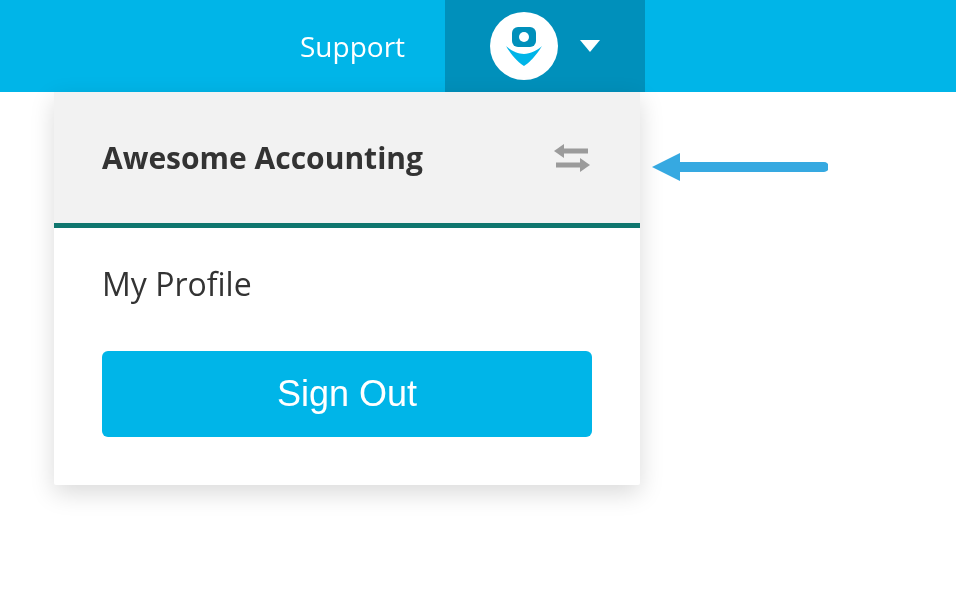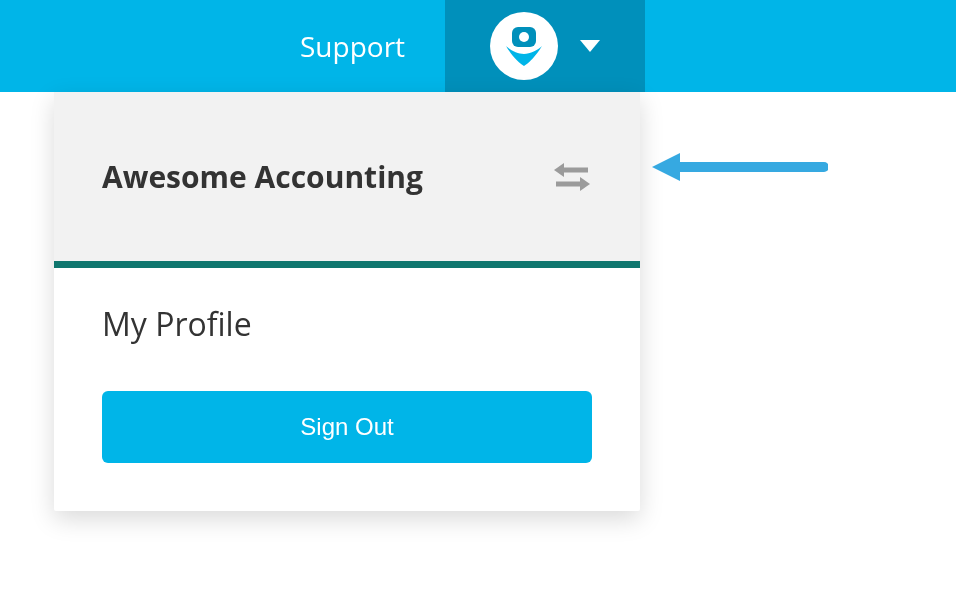--- a/index.html
+++ b/index.html
@@ -59,22 +59,22 @@
       position: absolute;
       top: 92px;
       left: 54px;
       width: 586px;
       background: #ffffff;
       box-shadow: 0 8px 24px rgba(0,0,0,0.15);
       border-radius: 2px;
     }
     .dropdown-header {
       background: #f2f2f2;
-      border-bottom: 7px solid #0f766e;
-      padding: 64px 48px;
+      border-bottom: 5px solid #0f766e;
+      padding: 45px 48px;
       display: flex;
       align-items: center;
       justify-content: space-between;
     }
     .account-name {
       font-size: 30px;
       font-weight: 700;
       color: #333333;
     }
     .switch-icon {
@@ -90,21 +90,21 @@
       font-size: 32px;
       color: #333333;
       font-weight: 400;
       cursor: pointer;
       display: block;
       margin-bottom: 46px;
     }
     .signout-btn {
       background: #00b5e8;
       color: #ffffff;
-      font-size: 24px;
+      font-size: 36px;
       font-weight: 400;
       border: none;
       border-radius: 6px;
       width: 100%;
       padding: 22px 0;
       cursor: pointer;
       text-align: center;
     }
     .annotation-arrow {
       position: absolute;

